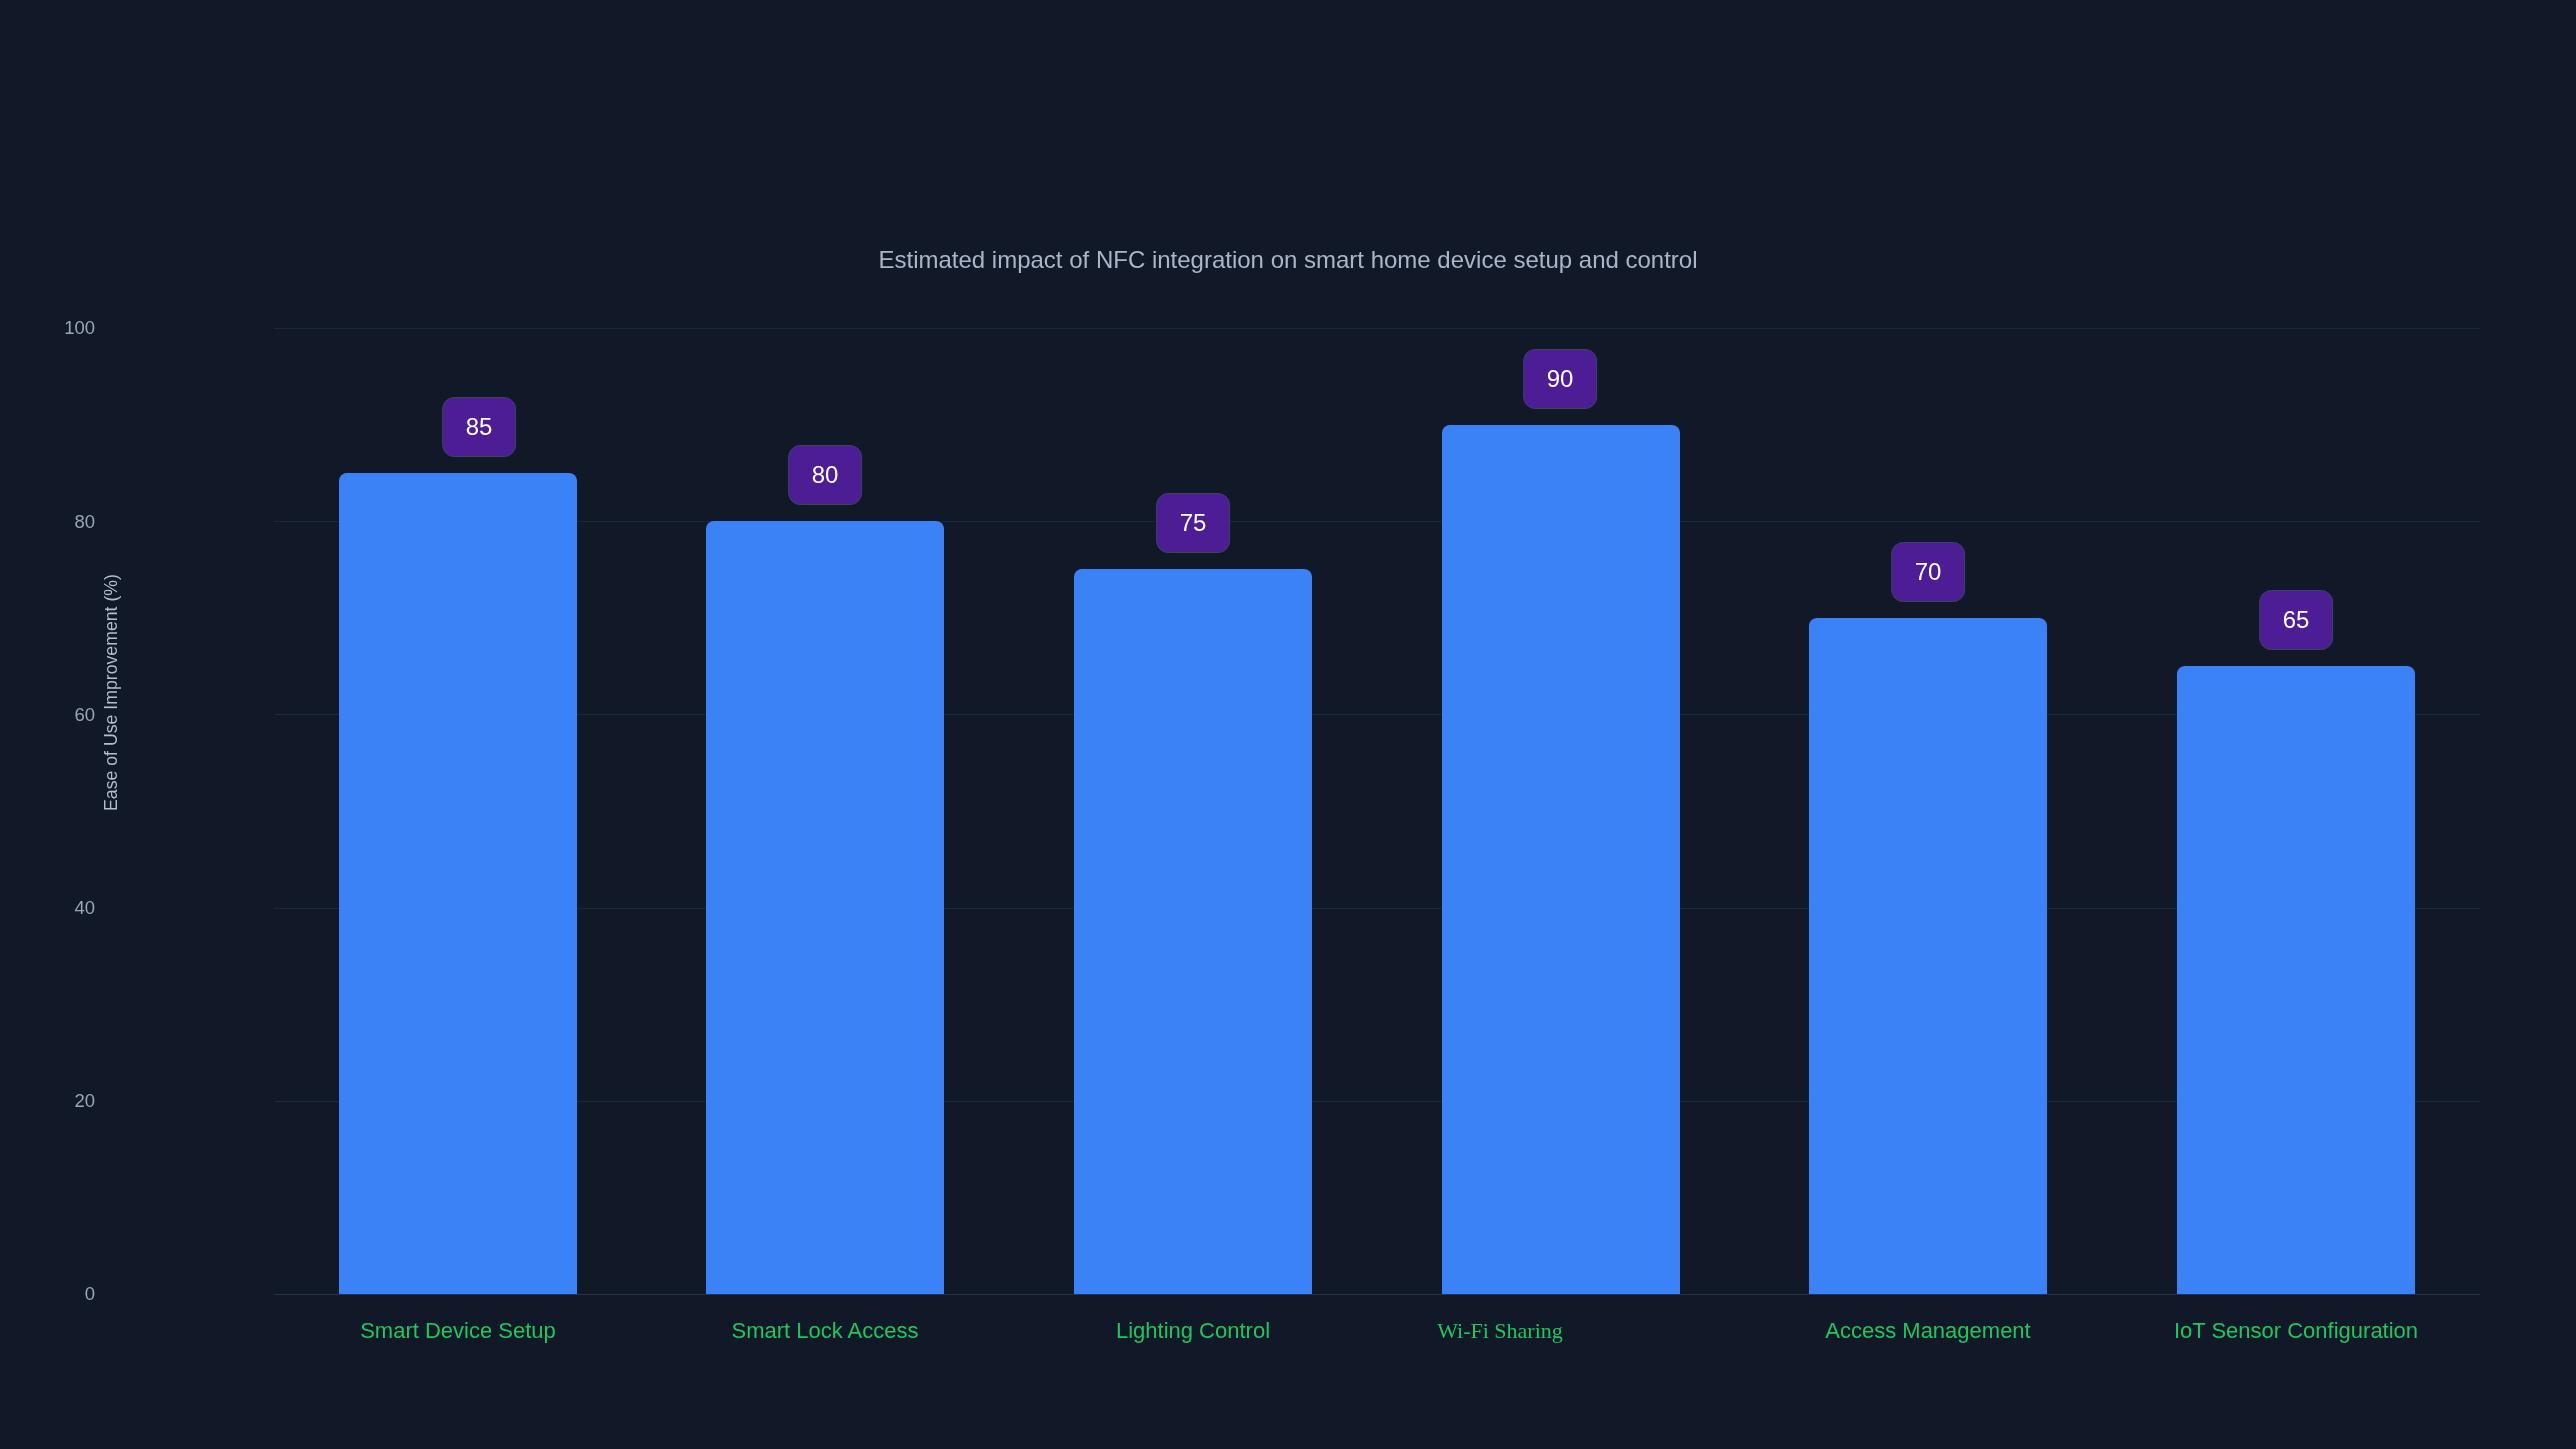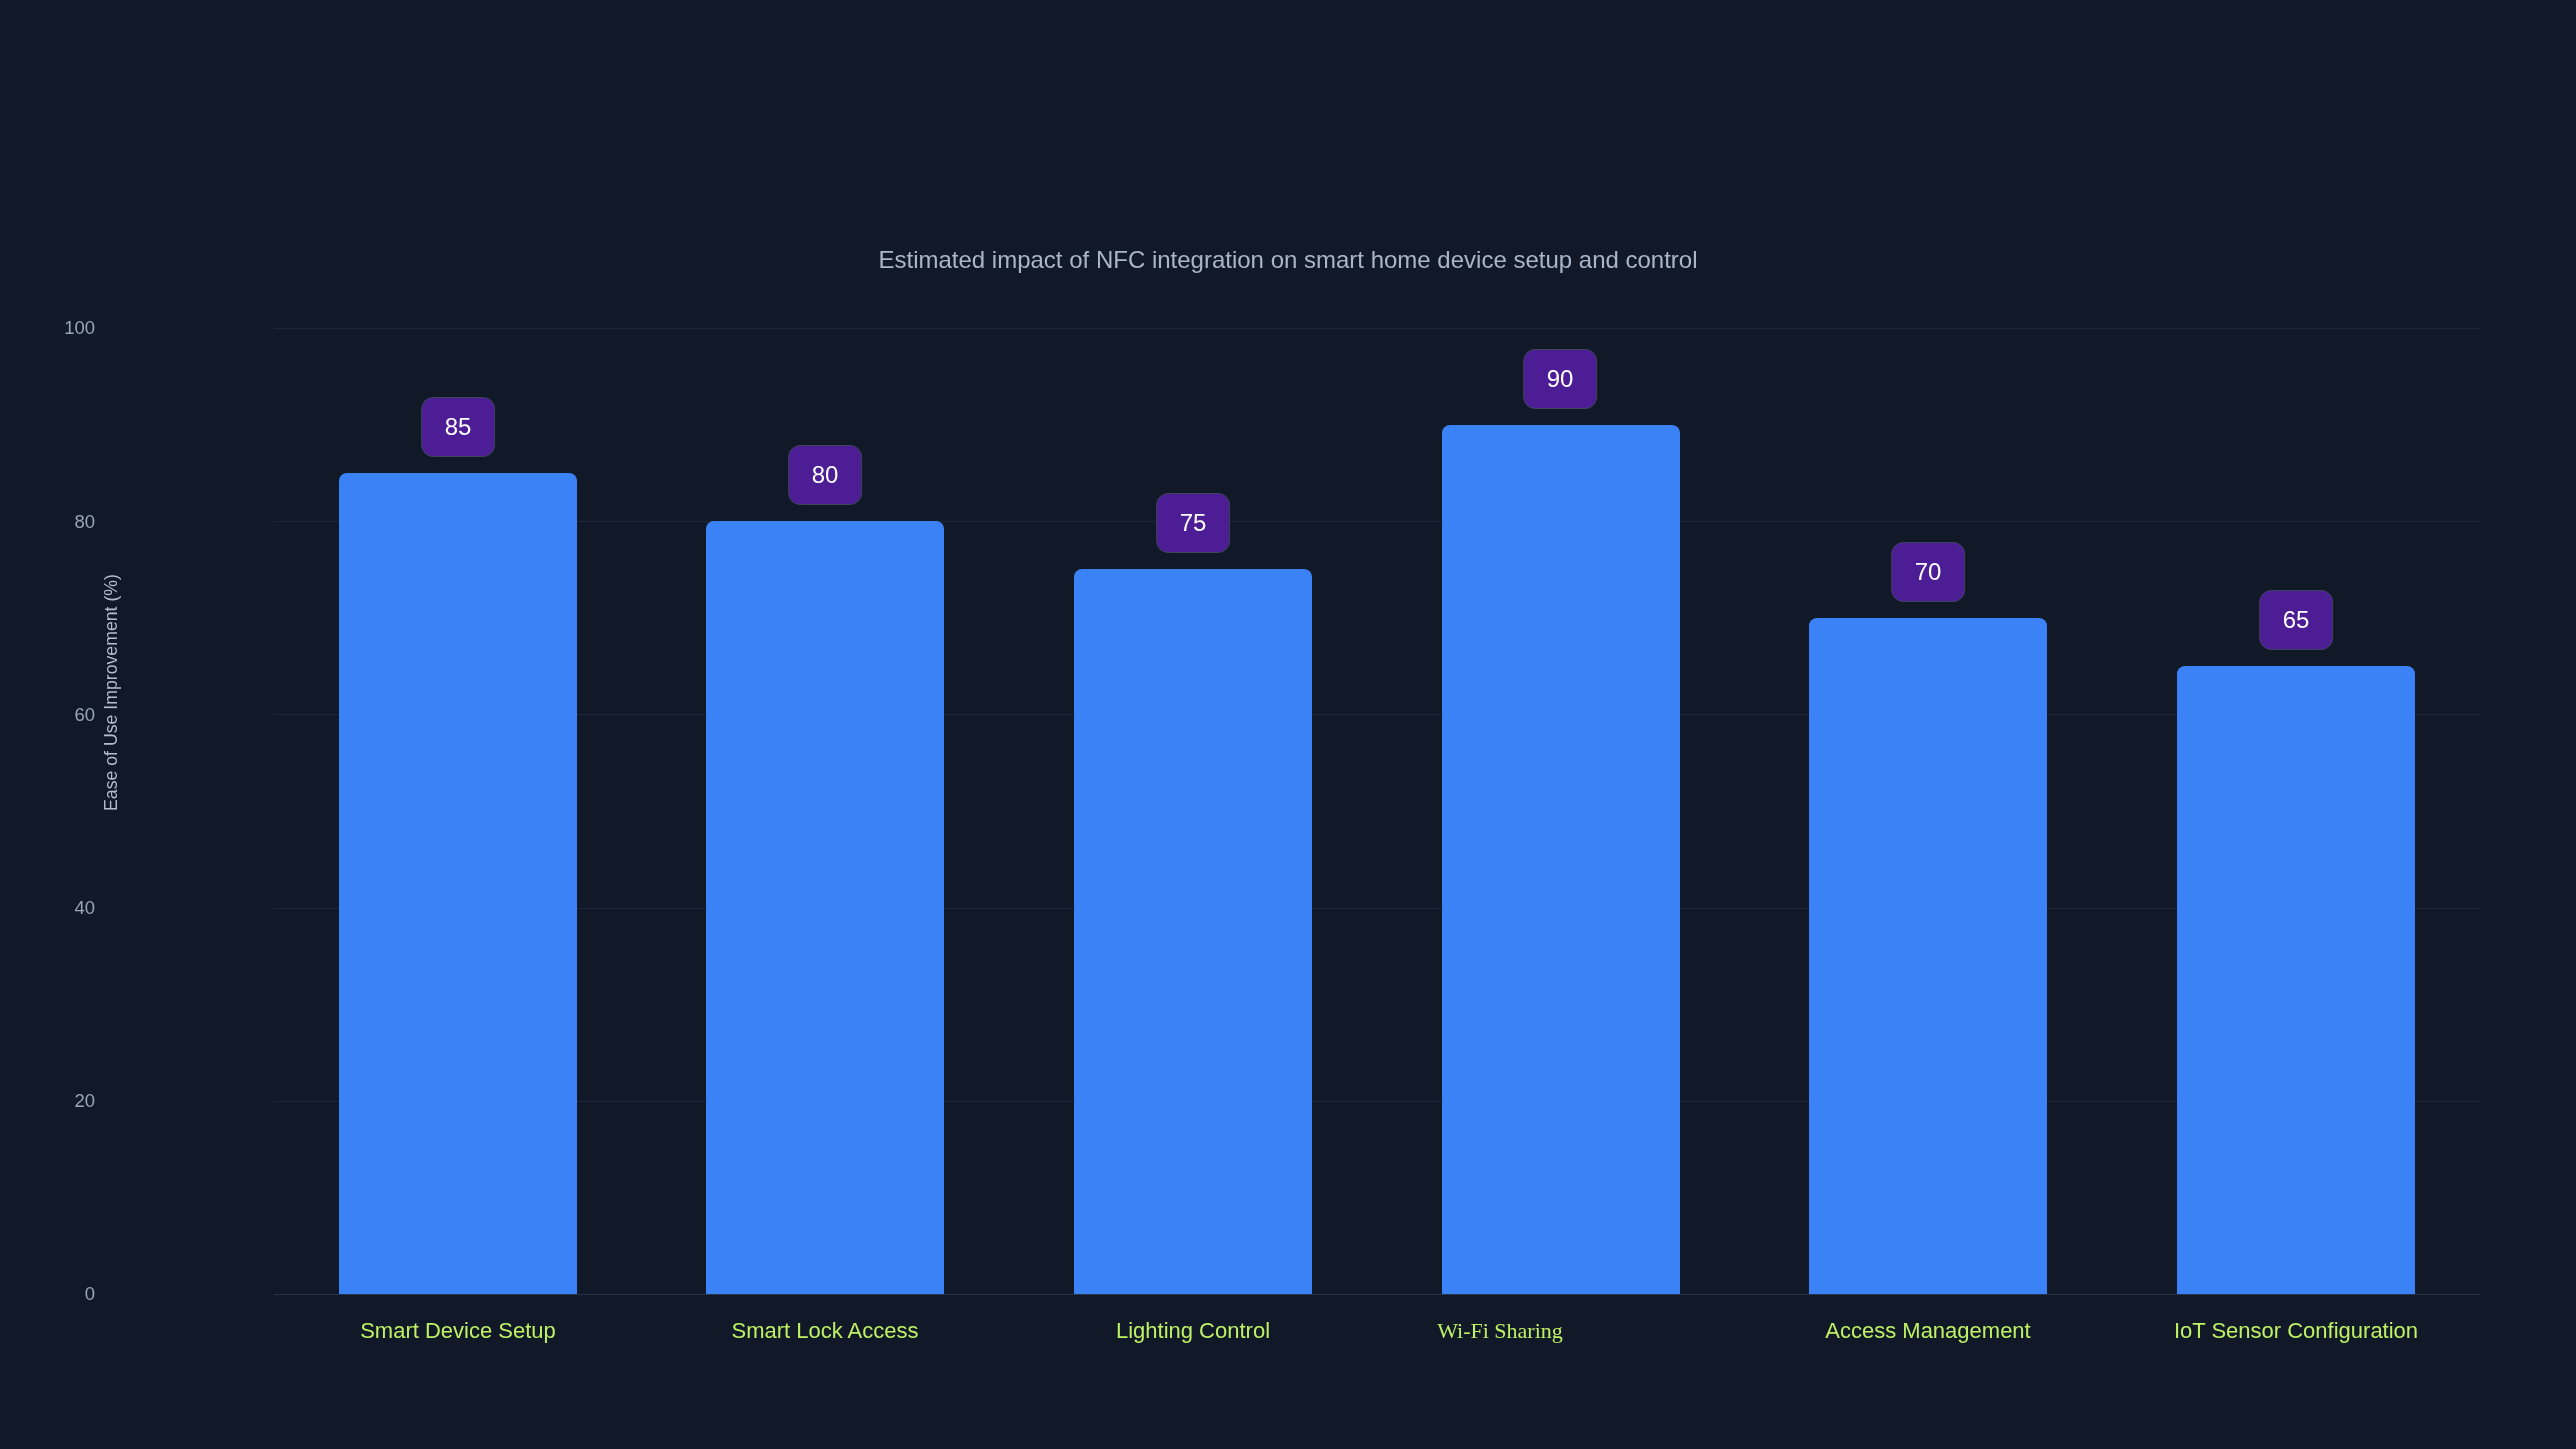--- a/index.html
+++ b/index.html
@@ -101,21 +101,21 @@
     padding:17px 22.5px;
     white-space:nowrap;
   }
 
   
   .x-tick-label {
     position:absolute;
     top:1318px;
     transform:translateX(-50%);
     font-size:22px;
-    color:#bef264;
+    color:#22c55e;
     white-space:nowrap;
   }
 </style>
 </head>
 <body>
 
 <div id="chart-root">
 
 
   <div id="chart-subtitle">Estimated impact of NFC integration on smart home device setup and control</div>
@@ -144,21 +144,21 @@
         <div class="bar" title="Smart Device Setup: 85" style="left: 65px; width: 238px; height: 821px; background: rgb(59, 130, 246);"></div>
         <div class="bar" title="Smart Lock Access: 80" style="left: 432px; width: 238px; height: 773px; background: rgb(59, 130, 246);"></div>
         <div class="bar" title="Lighting Control: 75" style="left: 800px; width: 238px; height: 725px; background: rgb(59, 130, 246);"></div>
         <div class="bar" title="Wi-Fi Sharing: 90" style="left: 1168px; width: 238px; height: 869px; background: rgb(59, 130, 246);"></div>
         <div class="bar" title="Access Management: 70" style="left: 1535px; width: 238px; height: 676px; background: rgb(59, 130, 246);"></div>
         <div class="bar" title="IoT Sensor Configuration: 65" style="left: 1903px; width: 238px; height: 628px; background: rgb(59, 130, 246);"></div>
       </div>
   </div>
 
   <div id="value-badges">
-      <div class="value-badge" style="left: 458px; top: 397px;">85</div>
+      <div class="value-badge" style="left: 479px; top: 397px;">85</div>
       <div class="value-badge" style="left: 825px; top: 445px;">80</div>
       <div class="value-badge" style="left: 1193px; top: 493px;">75</div>
       <div class="value-badge" style="left: 1560px; top: 349px;">90</div>
       <div class="value-badge" style="left: 1928px; top: 542px;">70</div>
       <div class="value-badge" style="left: 2296px; top: 590px;">65</div>
     </div>
   <div id="x-tick-labels">
       <div class="x-tick-label" style="left: 458px;">Smart Device Setup</div>
       <div class="x-tick-label" style="left: 825px;">Smart Lock Access</div>
       <div class="x-tick-label" style="left: 1193px;">Lighting Control</div>

